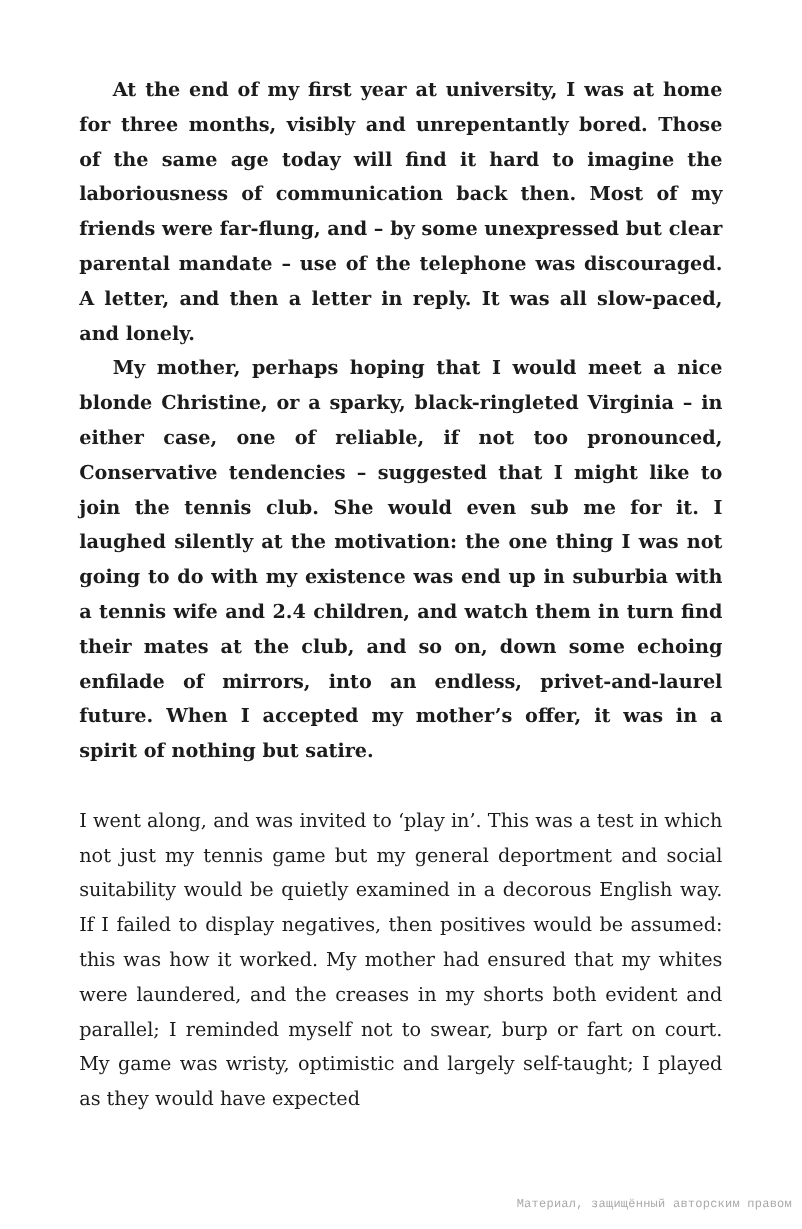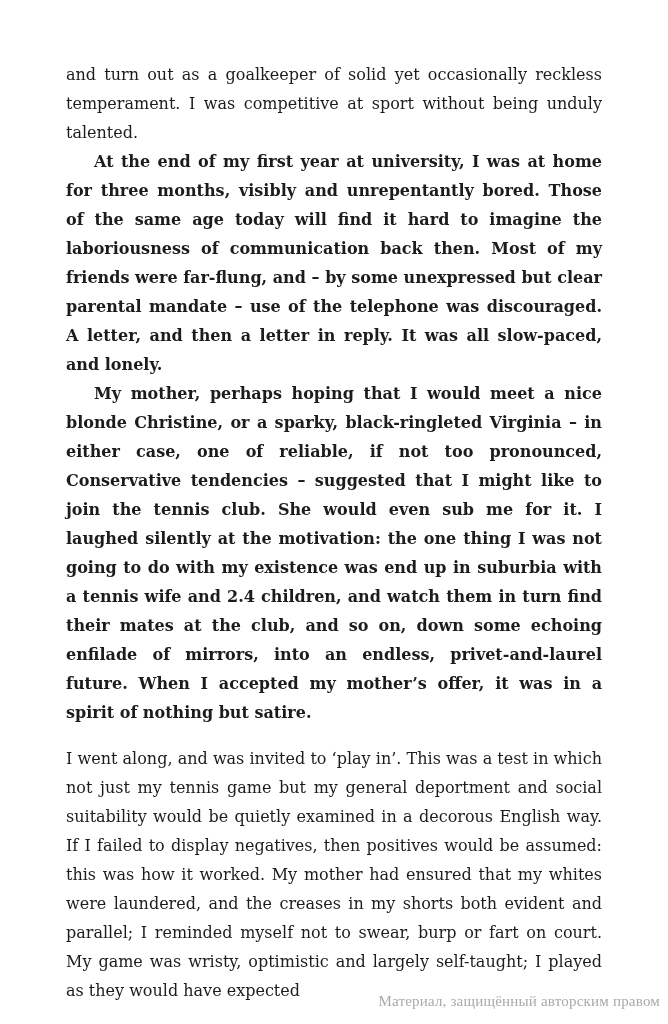--- a/index.html
+++ b/index.html
@@ -33,36 +33,35 @@
       -webkit-hyphens: auto;
     }
     .para {
       margin: 0;
     }
     .para.indent {
       text-indent: 28px;
       font-weight: bold;
     }
     .para.section-break {
-      margin-top: 17px;
+      margin-top: 29px;
     }
     .copyright {
       position: absolute;
       right: 8px;
       bottom: 14px;
-      font-family: Liberation Serif, serif;
-      font-size: 15px;
+      font-family: Liberation Mono, monospace;
+      font-size: 10px;
       color: #a9a9a9;
       letter-spacing: 0.2px;
     }
   </style>
 </head>
 <body>
 
 <div class="page">
   <div class="text-block">
-    <p class="para">and turn out as a goalkeeper of solid yet occasionally reckless temperament. I was competitive at sport without being unduly talented.</p>
     <p class="para indent">At the end of my first year at university, I was at home for three months, visibly and unrepentantly bored. Those of the same age today will find it hard to imagine the laboriousness of communication back then. Most of my friends were far-flung, and – by some unexpressed but clear parental mandate – use of the telephone was discouraged. A letter, and then a letter in reply. It was all slow-paced, and lonely.</p>
     <p class="para indent">My mother, perhaps hoping that I would meet a nice blonde Christine, or a sparky, black-ringleted Virginia – in either case, one of reliable, if not too pronounced, Conservative tendencies – suggested that I might like to join the tennis club. She would even sub me for it. I laughed silently at the motivation: the one thing I was not going to do with my existence was end up in suburbia with a tennis wife and 2.4 children, and watch them in turn find their mates at the club, and so on, down some echoing enfilade of mirrors, into an endless, privet-and-laurel future. When I accepted my mother’s offer, it was in a spirit of nothing but satire.</p>
     <p class="para section-break">I went along, and was invited to ‘play in’. This was a test in which not just my tennis game but my general deportment and social suitability would be quietly examined in a decorous English way. If I failed to display negatives, then positives would be assumed: this was how it worked. My mother had ensured that my whites were laundered, and the creases in my shorts both evident and parallel; I reminded myself not to swear, burp or fart on court. My game was wristy, optimistic and largely self-taught; I played as they would have expected</p>
   </div>
   <div class="copyright">Материал, защищённый авторским правом</div>
 </div>
 
 </body></html>

